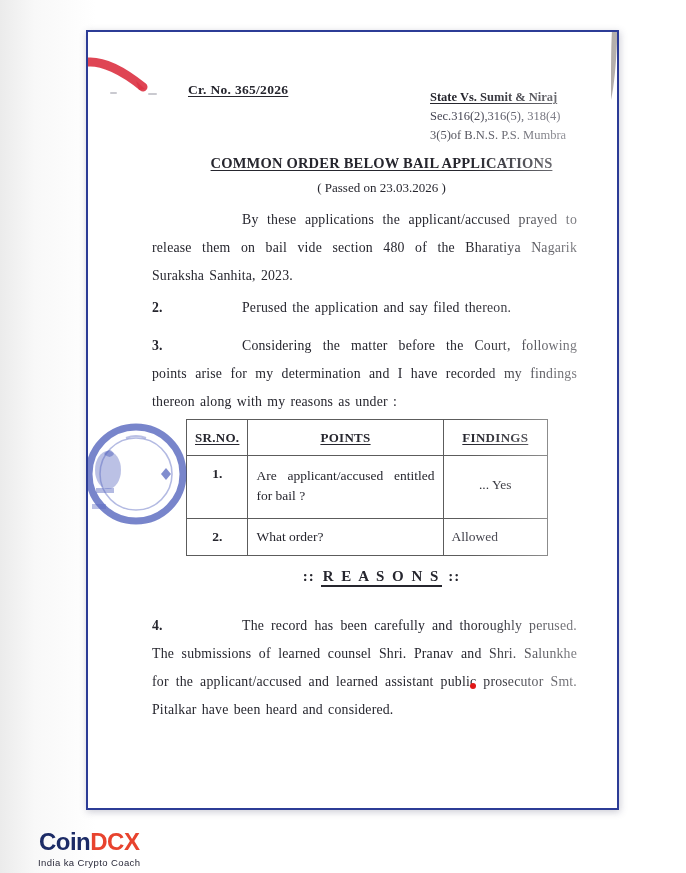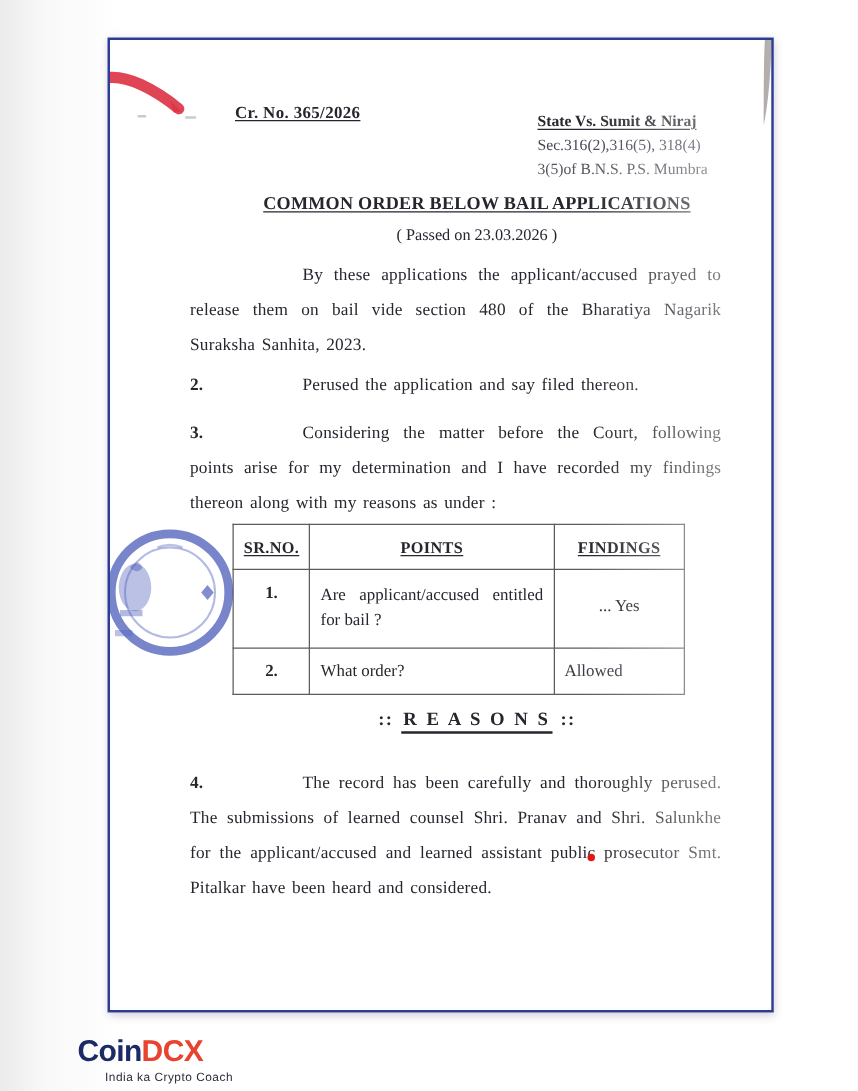--- a/index.html
+++ b/index.html
@@ -72,21 +72,21 @@
   .smudge-svg { right:-2px; top:-2px; }
   .pen-dots { left:22px; top:58px; width:60px; height:6px; }
   .pen-dots i { position:absolute; height:2px; background:#8a8a96; opacity:.45; border-radius:2px; }
   .pen-dots i:nth-child(1){ left:0; top:2px; width:7px; }
   .pen-dots i:nth-child(2){ left:38px; top:3px; width:9px; }
   .red-dot { left:382px; top:651px; width:6px; height:6px; border-radius:50%; background:#e01414; }
 
   
   .footer-logo { position:absolute; left:38px; top:828px; font-family:"Liberation Sans", sans-serif; text-align:center; }
   .footer-logo .wordmark { font-size:24px; font-weight:bold; letter-spacing:-0.5px; line-height:28px; }
-  .footer-logo .tagline { font-size:9.5px; color:#2a2a3a; letter-spacing:.4px; margin-top:1px;margin-left:46px; }
+  .footer-logo .tagline { font-size:9.5px; color:#2a2a3a; letter-spacing:.4px; margin-top:1px; }
   .pager { position:absolute; left:558px; top:834px; width:108px; text-align:center;
            font-family:"Liberation Sans", sans-serif; }
   .pager .count { font-size:19px; color:#1a1a1a; }
   .pager svg { display:block; margin-top:2px; }
 </style>
 </head>
 <body>
 
 <div class="canvas">
 

